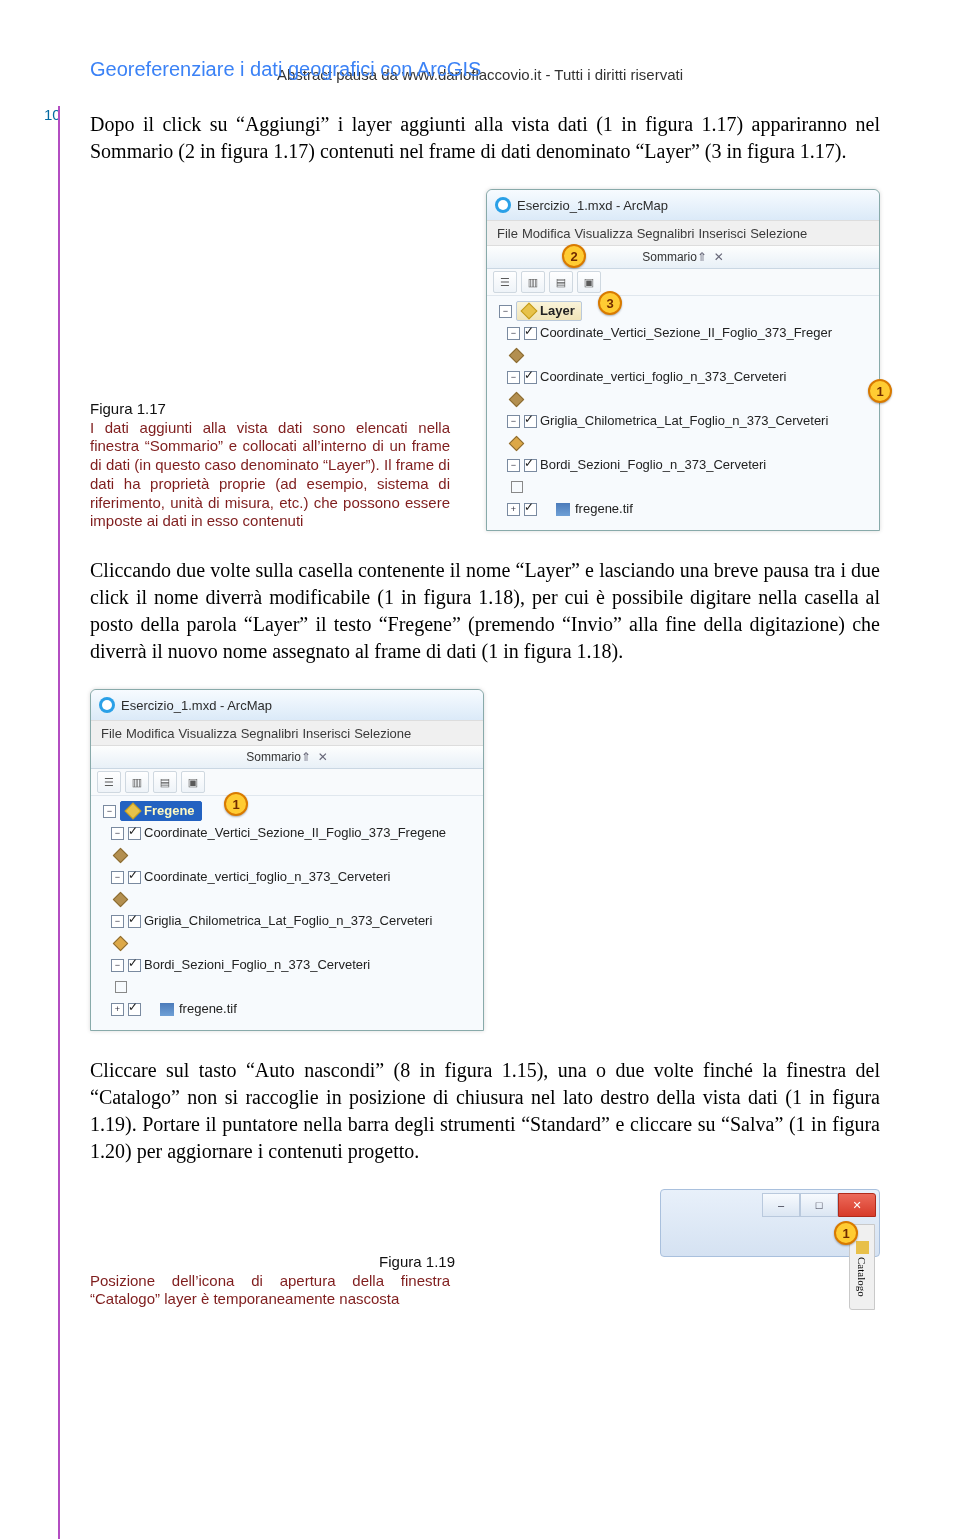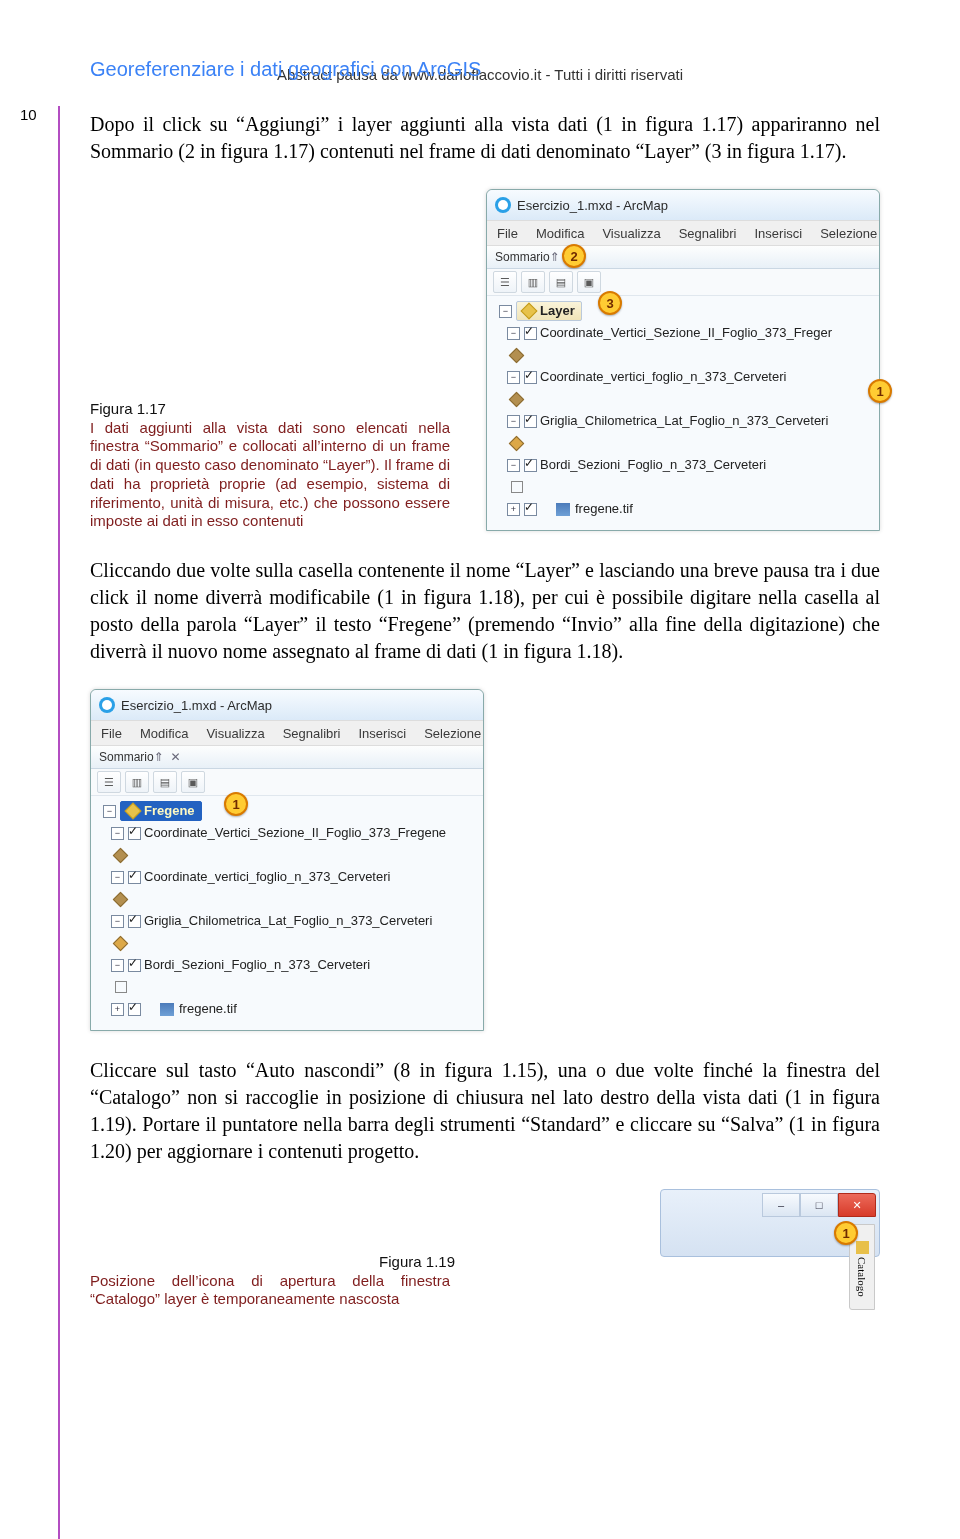--- a/index.html
+++ b/index.html
@@ -1,33 +1,33 @@
 <!DOCTYPE html>
 <html><head>
 <meta charset="utf-8">
 <style>
 html,body{margin:0;padding:0;background:#fff;font-family:"Times New Roman",serif;color:#000}
 .page{width:960px;min-height:1539px;margin:0 auto;position:relative;box-sizing:border-box;padding:0 80px 30px 90px}
 .watermark{position:absolute;top:8px;left:0;right:0;text-align:center;font-family:Arial,sans-serif;font-size:15px;color:#333}
-.page-num{position:absolute;top:48px;left:20px;font-family:Arial,sans-serif;font-size:15px;color:#000000}
+.page-num{position:absolute;top:48px;left:44px;font-family:Arial,sans-serif;font-size:15px;color:#0369a1}
 .running-title{font-family:Arial,sans-serif;font-size:20px;color:#3b82f6;margin-top:58px;margin-bottom:30px}
 .rule{position:absolute;top:48px;left:58px;bottom:40px;width:2px;background:#b34dc2}
 .body-p{font-size:20px;line-height:1.35;text-align:justify;margin:0 0 24px 0}
 .caption{font-family:Arial,sans-serif;font-size:15px;line-height:1.25;color:#7f1d1d;max-width:360px;text-align:justify;margin:0}
 .cap-h{font-family:Arial,sans-serif;font-size:15px;color:#101010;margin:0 0 2px 0}
 .fig-row{display:flex;justify-content:space-between;align-items:flex-end;margin-bottom:26px;gap:20px}
 .fig-left{flex:0 0 365px}
 .fig-right{flex:0 0 auto;position:relative}
 
 .arc{font-family:"Segoe UI",Tahoma,sans-serif;font-size:13px;color:#333;background:#f7fafd;border:1px solid #8aa;border-top-left-radius:6px;border-top-right-radius:6px;box-shadow:0 0 4px rgba(0,0,0,.15)}
 .arc-title{height:30px;background:linear-gradient(#f7fbff,#dbeaf8);border-top-left-radius:6px;border-top-right-radius:6px;display:flex;align-items:center;padding:0 8px;font-size:13px;color:#2c2c2c}
 .arc-title .arc-icon{width:16px;height:16px;background:#2aa0e7;border-radius:50%;margin-right:6px;position:relative}
 .arc-title .arc-icon::after{content:"";position:absolute;inset:3px;background:#fff;border-radius:50%}
-.arc-menu{height:24px;background:#f0f0f0;border-top:1px solid #ddd;border-bottom:1px solid #ddd;display:flex;gap:18px;padding:0 10px;align-items:center;font-size:13px;color:#3a3a3a}
-.panel-h{height:22px;background:linear-gradient(#fdfefe,#e8f0f7);border-bottom:1px solid #cad7e3;display:flex;align-items:center;padding:0 8px;justify-content:flex-start;font-size:12px}
+.arc-menu{height:24px;background:#f0f0f0;border-top:1px solid #ddd;border-bottom:1px solid #ddd;display:flex;gap:4px;padding:0 10px;align-items:center;font-size:13px;color:#3a3a3a}
+.panel-h{height:22px;background:linear-gradient(#fdfefe,#e8f0f7);border-bottom:1px solid #cad7e3;display:flex;align-items:center;padding:0 8px;justify-content:center;font-size:12px}
 .panel-h .pin{font-size:12px;color:#667}
 .tbtns{height:26px;border-bottom:1px solid #e0e7ee;display:flex;align-items:center;gap:4px;padding:0 6px;background:#f8fafc}
 .tbtn{width:22px;height:20px;border:1px solid #cfd8e0;border-radius:2px;background:linear-gradient(#fff,#eef3f8);display:flex;align-items:center;justify-content:center;font-size:11px;color:#5a5a5a}
 .tree{padding:4px 6px 10px 6px;font-size:13px;color:#222;line-height:1.15}
 .trow{display:flex;align-items:center;white-space:nowrap;height:22px}
 .bx{width:11px;height:11px;border:1px solid #7a8aa0;display:inline-flex;align-items:center;justify-content:center;margin-right:4px;font-size:9px;color:#334;background:#fff}
 .chk{width:11px;height:11px;border:1px solid #7a8aa0;background:#fff;margin-right:3px;position:relative}
 .chk.on::after{content:"✓";position:absolute;top:-3px;left:-1px;font-size:12px;color:#222}
 .diamond{width:9px;height:9px;background:#b38f50;transform:rotate(45deg);margin:0 6px 0 18px;border:1px solid #8a6a30;display:inline-block}
 .sq{width:10px;height:10px;border:1px solid #888;margin:0 6px 0 18px;display:inline-block}

